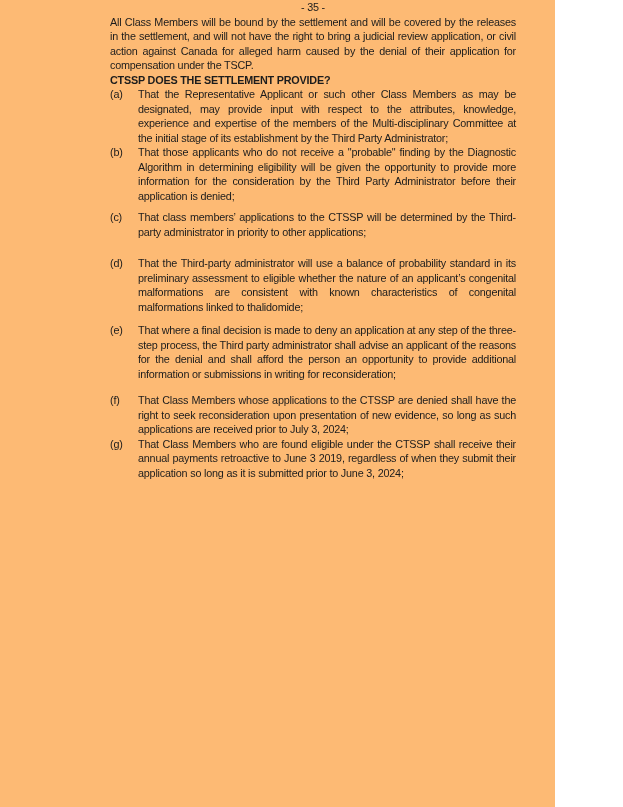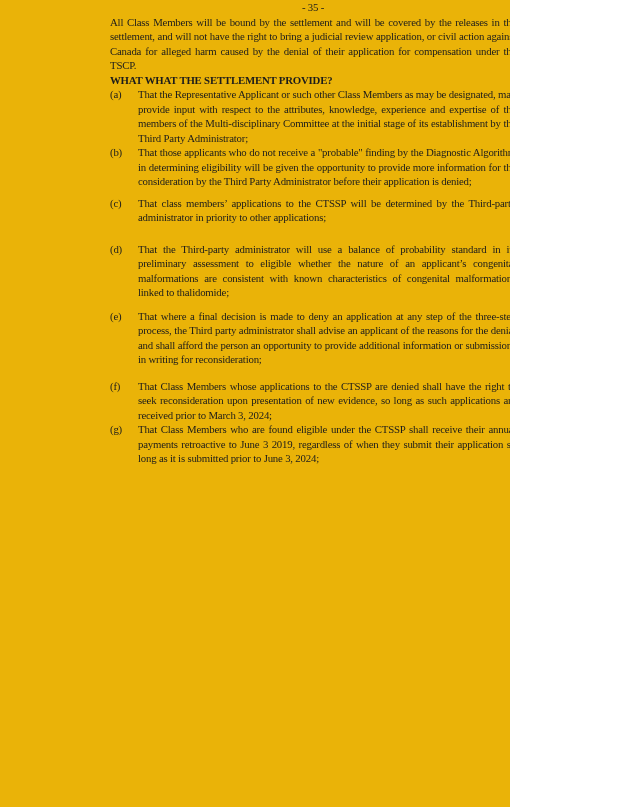--- a/index.html
+++ b/index.html
@@ -1,22 +1,22 @@
 <!DOCTYPE html>
 <html><head>
 <meta charset="utf-8">
 <style>
   html, body { margin: 0; padding: 0; background: #ffffff; }
   .page {
     position: relative;
-    width: 510px;
+    width: 555px;
     height: 807px;
-    background: #eab308;
+    background: #fdba74;
     overflow: hidden;
-    font-family: Liberation Serif, serif;
+    font-family: Liberation Sans, sans-serif;
     font-size: 10.8px;
     line-height: 14.5px;
     color: #1c1c1c;
     letter-spacing: -0.2px;
   }
   .content {
     position: absolute;
     left: 110px;
     top: 0;
     width: 406px;
@@ -67,21 +67,21 @@
 <body>
 
 <div class="page">
   <div class="content">
 
     <div class="page-number">- 35 -</div>
 
 
     <p class="para">All Class Members will be bound by the settlement and will be covered by the releases in the settlement, and will not have the right to bring a judicial review application, or civil action against Canada for alleged harm caused by the denial of their application for compensation under the TSCP.</p>
 
-    <h2 class="heading">WHAT WHAT THE SETTLEMENT PROVIDE?</h2>
+    <h2 class="heading">CTSSP DOES THE SETTLEMENT PROVIDE?</h2>
 
 
     <div class="list">
 
       <div class="item">
         <span class="label">(a)</span>
         <span class="text">That the Representative Applicant or such other Class Members as may be designated, may provide input with respect to the attributes, knowledge, experience and expertise of the members of the Multi-disciplinary Committee at the initial stage of its establishment by the Third Party Administrator;</span>
       </div>
 
       <div class="item">
@@ -99,21 +99,21 @@
         <span class="text">That the Third-party administrator will use a balance of probability standard in its preliminary assessment to eligible whether the nature of an applicant’s congenital malformations are consistent with known characteristics of congenital malformations linked to thalidomide;</span>
       </div>
 
       <div class="item">
         <span class="label">(e)</span>
         <span class="text">That where a final decision is made to deny an application at any step of the three-step process, the Third party administrator shall advise an applicant of the reasons for the denial and shall afford the person an opportunity to provide additional information or submissions in writing for reconsideration;</span>
       </div>
 
       <div class="item">
         <span class="label">(f)</span>
-        <span class="text">That Class Members whose applications to the CTSSP are denied shall have the right to seek reconsideration upon presentation of new evidence, so long as such applications are received prior to March 3, 2024;</span>
+        <span class="text">That Class Members whose applications to the CTSSP are denied shall have the right to seek reconsideration upon presentation of new evidence, so long as such applications are received prior to July 3, 2024;</span>
       </div>
 
       <div class="item">
         <span class="label">(g)</span>
         <span class="text">That Class Members who are found eligible under the CTSSP shall receive their annual payments retroactive to June 3 2019, regardless of when they submit their application so long as it is submitted prior to June 3, 2024;</span>
       </div>
 
     </div>
   </div>
 </div>

